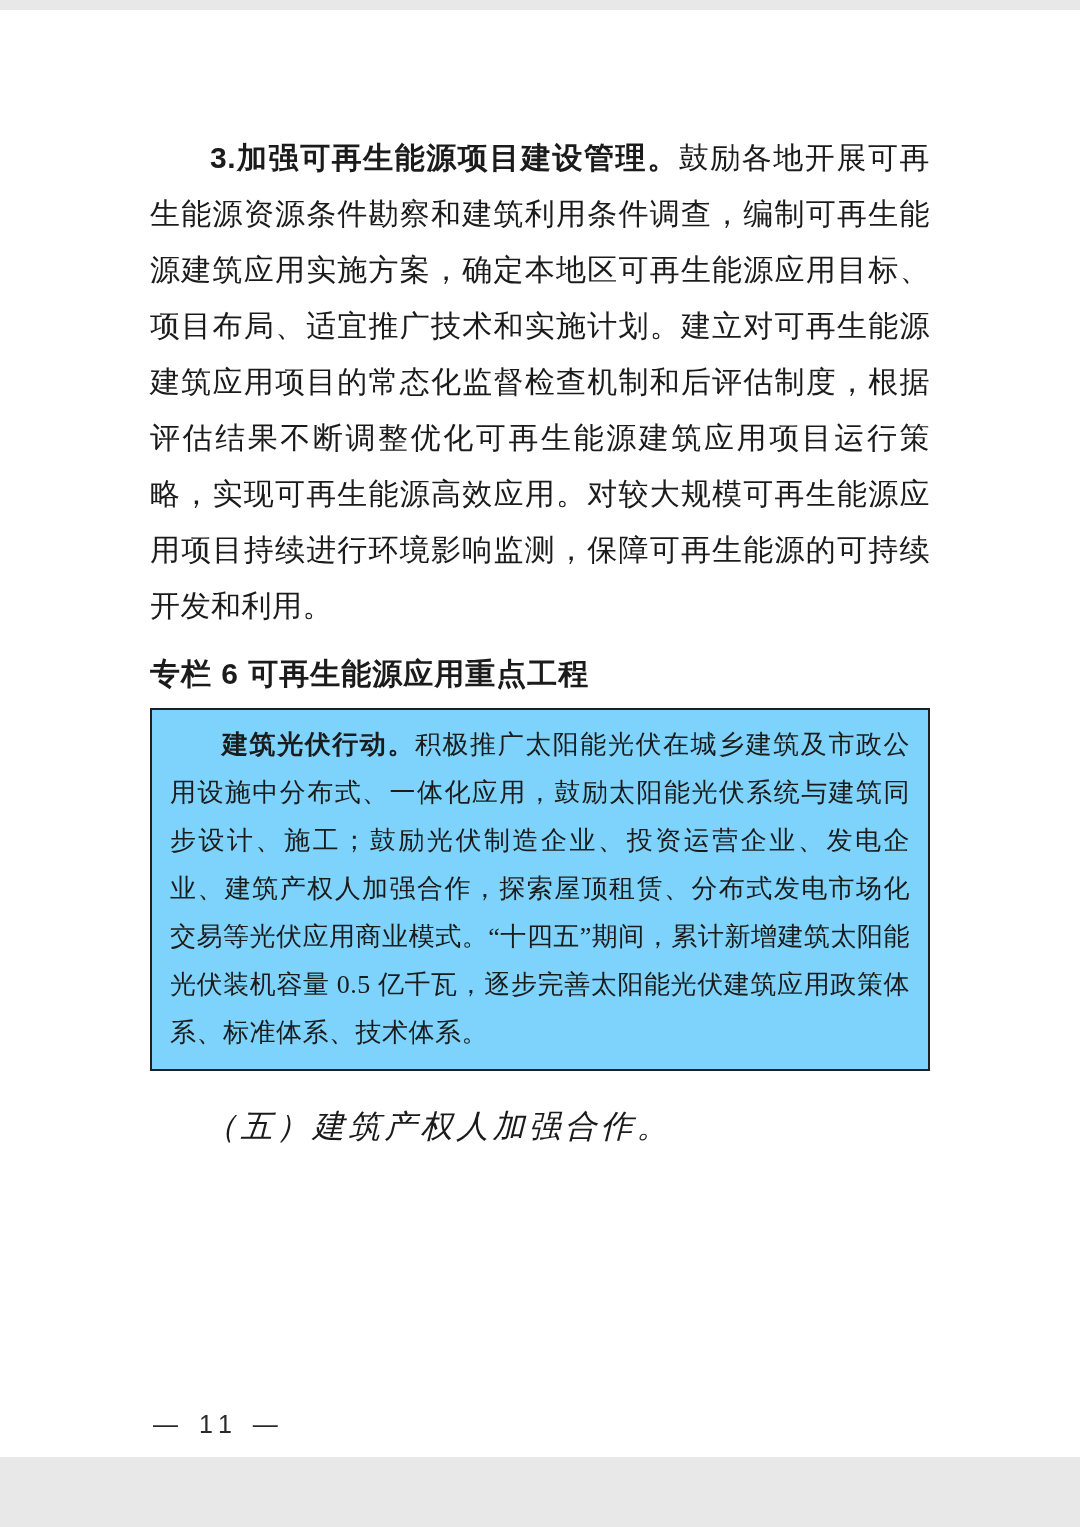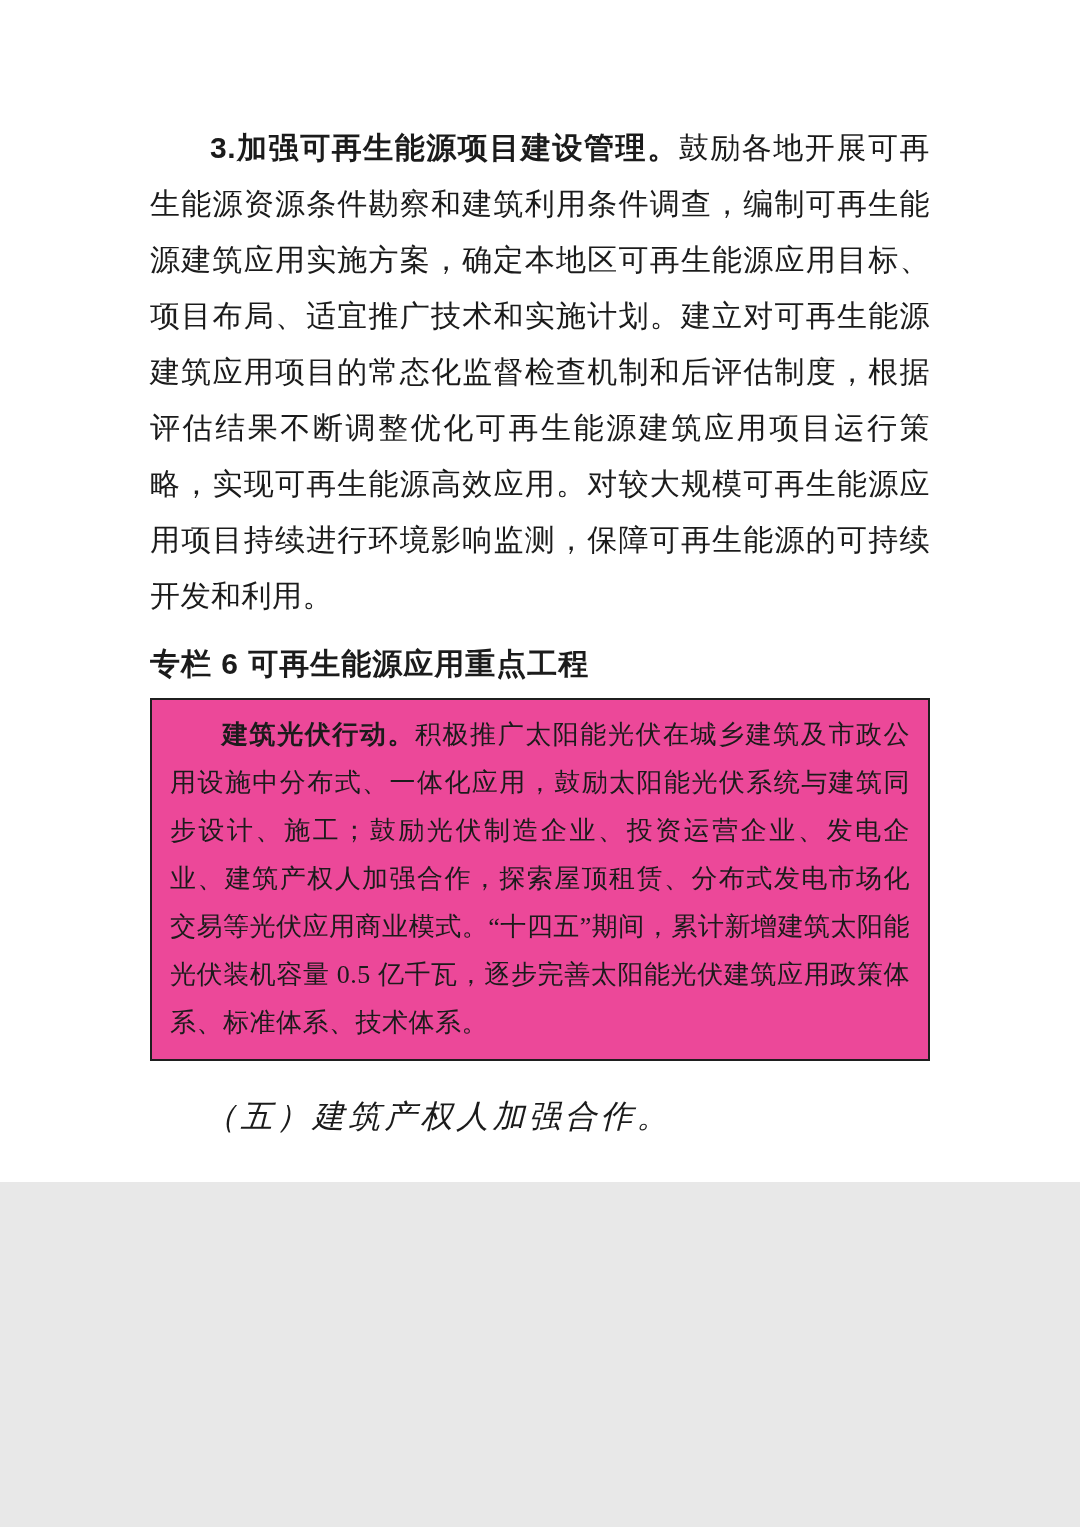--- a/index.html
+++ b/index.html
@@ -1,20 +1,20 @@
 <!DOCTYPE html>
 <html lang="zh"><head>
 <meta charset="utf-8">
 <style>
   html, body { margin: 0; padding: 0; background: #e8e8e8; }
   .page {
     position: relative;
     width: 1080px;
-    height: 1182px;
-    margin: 0 auto;
+    height: 1447px;
+    margin: 10px auto;
     background: #ffffff;
     overflow: hidden;
     font-family: "Liberation Serif", "DejaVu Serif", serif;
     color: #1b1b1b;
   }
   .content {
     position: absolute;
     left: 150px;
     top: 120px;
     width: 780px;
@@ -37,21 +37,21 @@
     text-align: left;
     font-size: 30px;
     font-weight: 700;
     font-family: "Liberation Sans", "DejaVu Sans", sans-serif;
     letter-spacing: 1px;
     line-height: 40px;
   }
   .callout-box {
     border: 2px solid #1f1f1f;
     padding: 10px 18px 12px 18px;
-    background: #ec4899;
+    background: #7dd3fc;
   }
   .box-para {
     margin: 0;
     font-size: 26px;
     line-height: 48px;
     text-align: justify;
     text-justify: inter-ideograph;
     text-indent: 2em;
     letter-spacing: 0.5px;
   }

